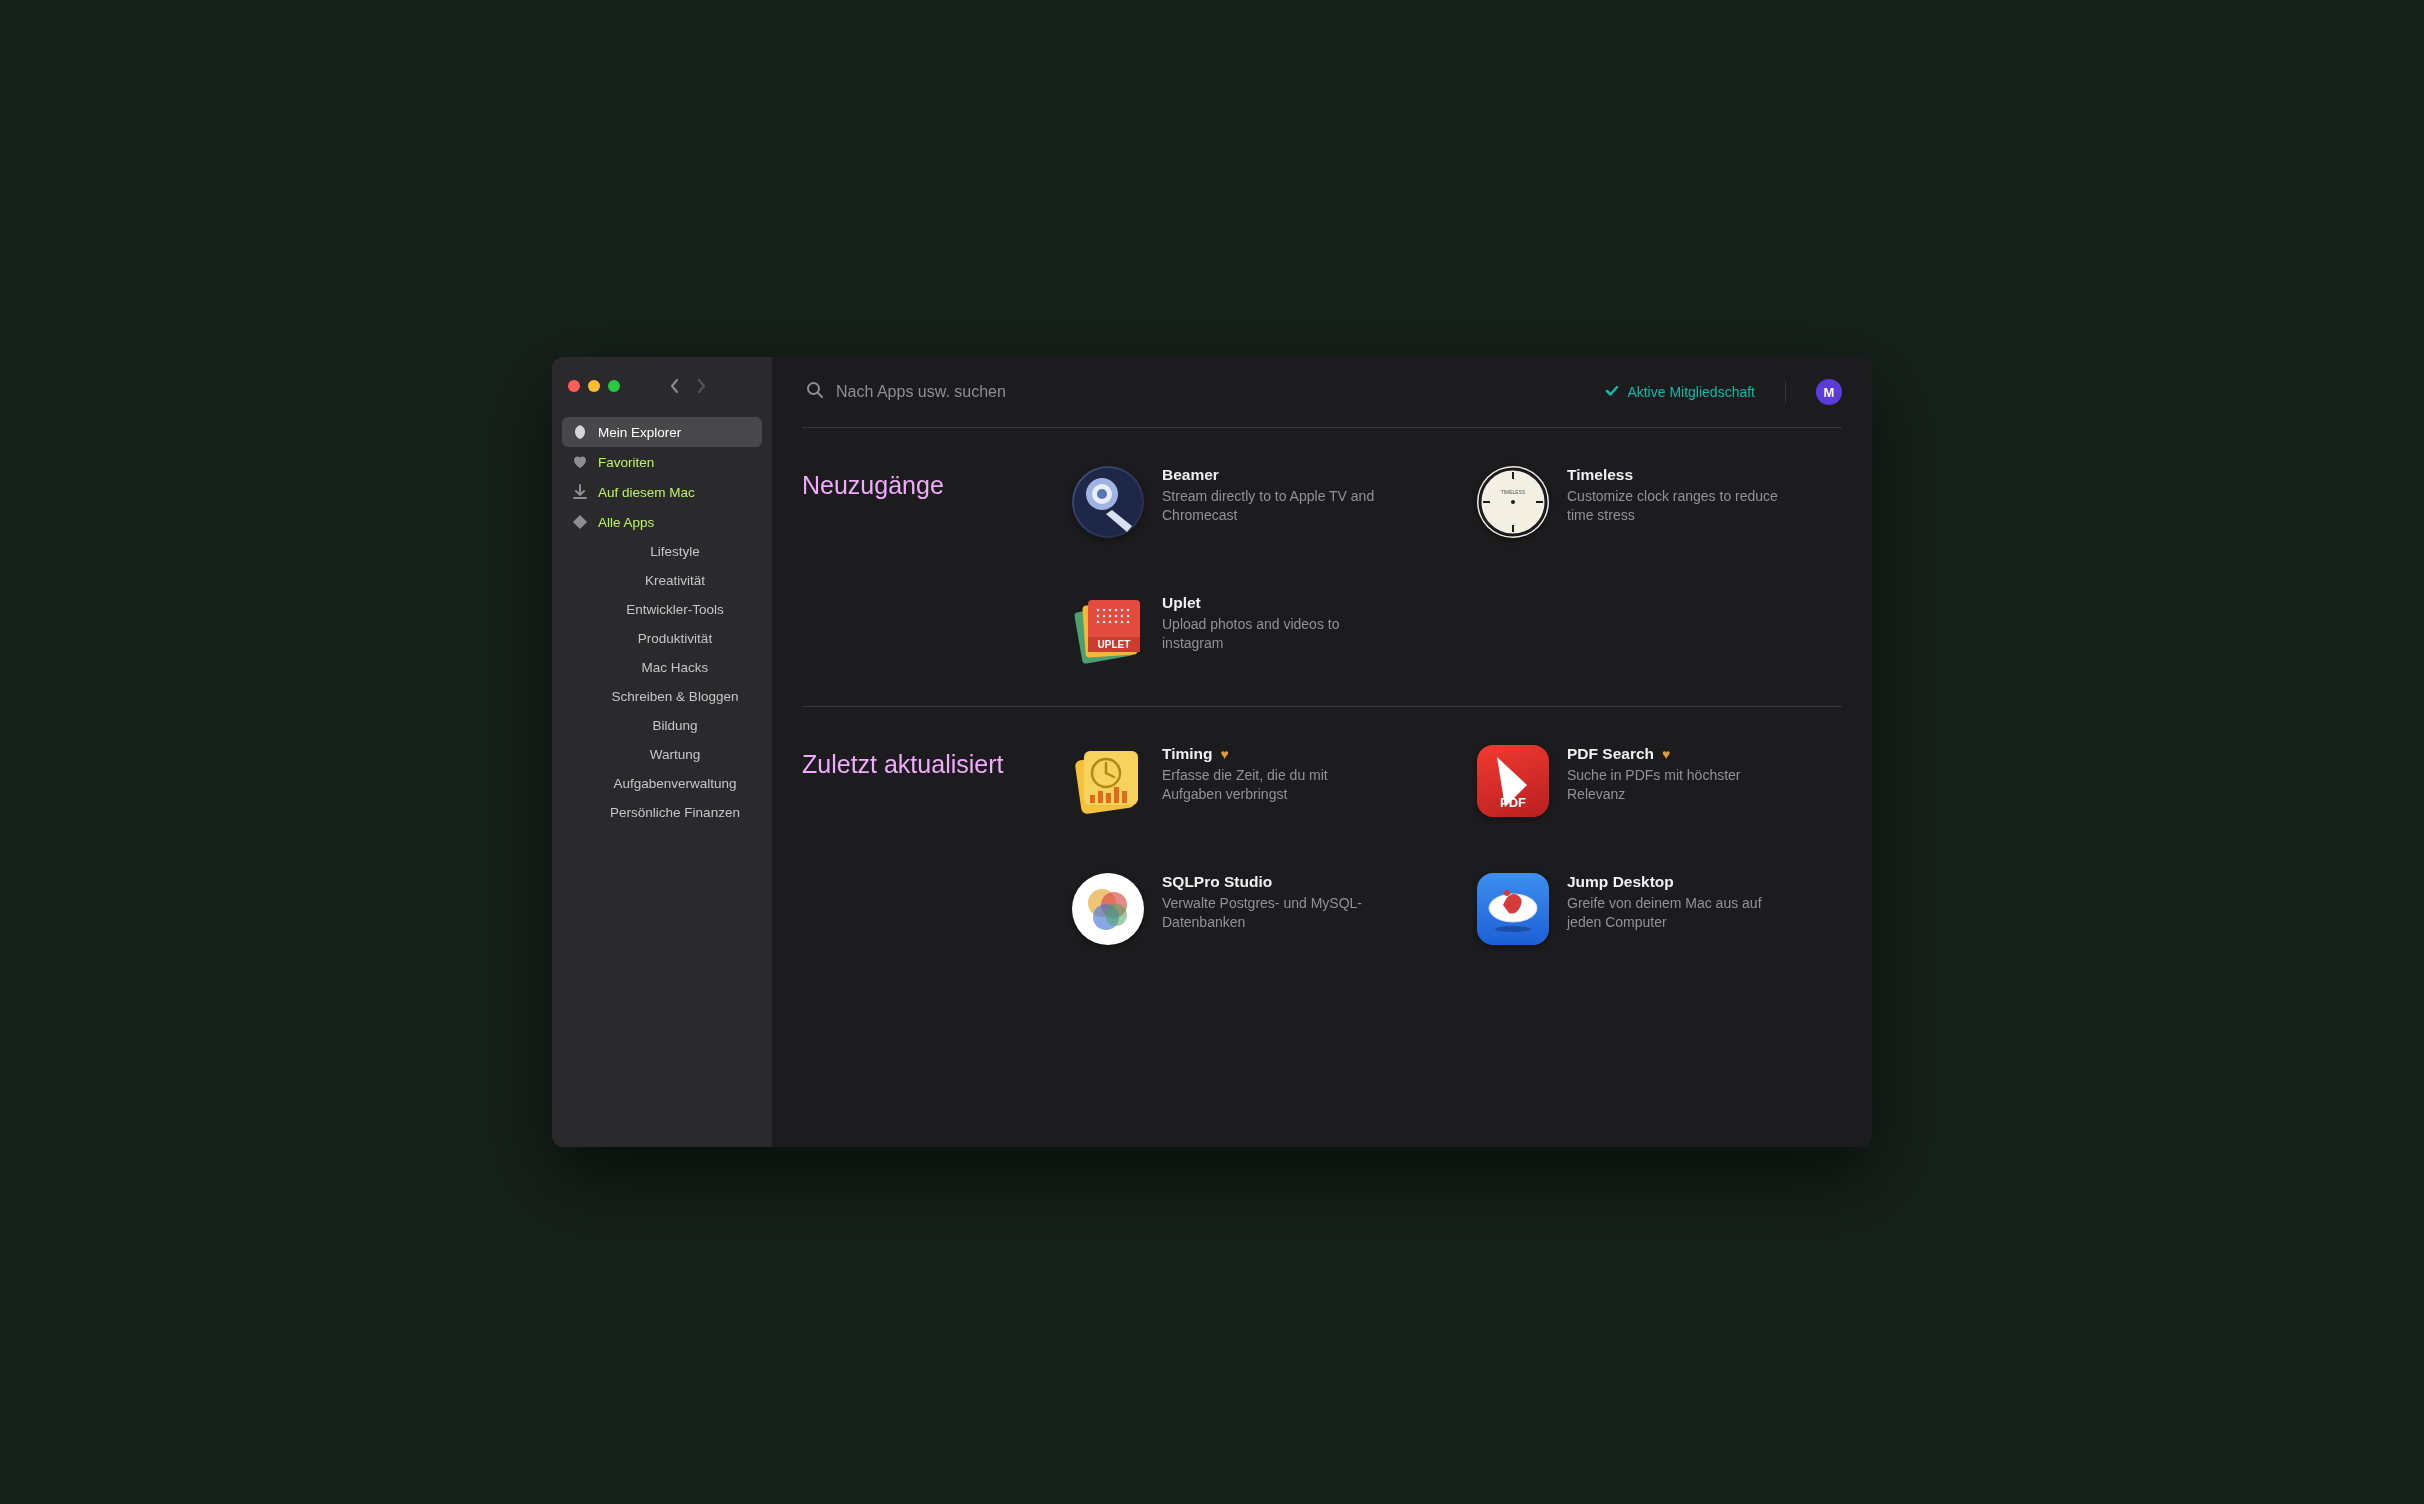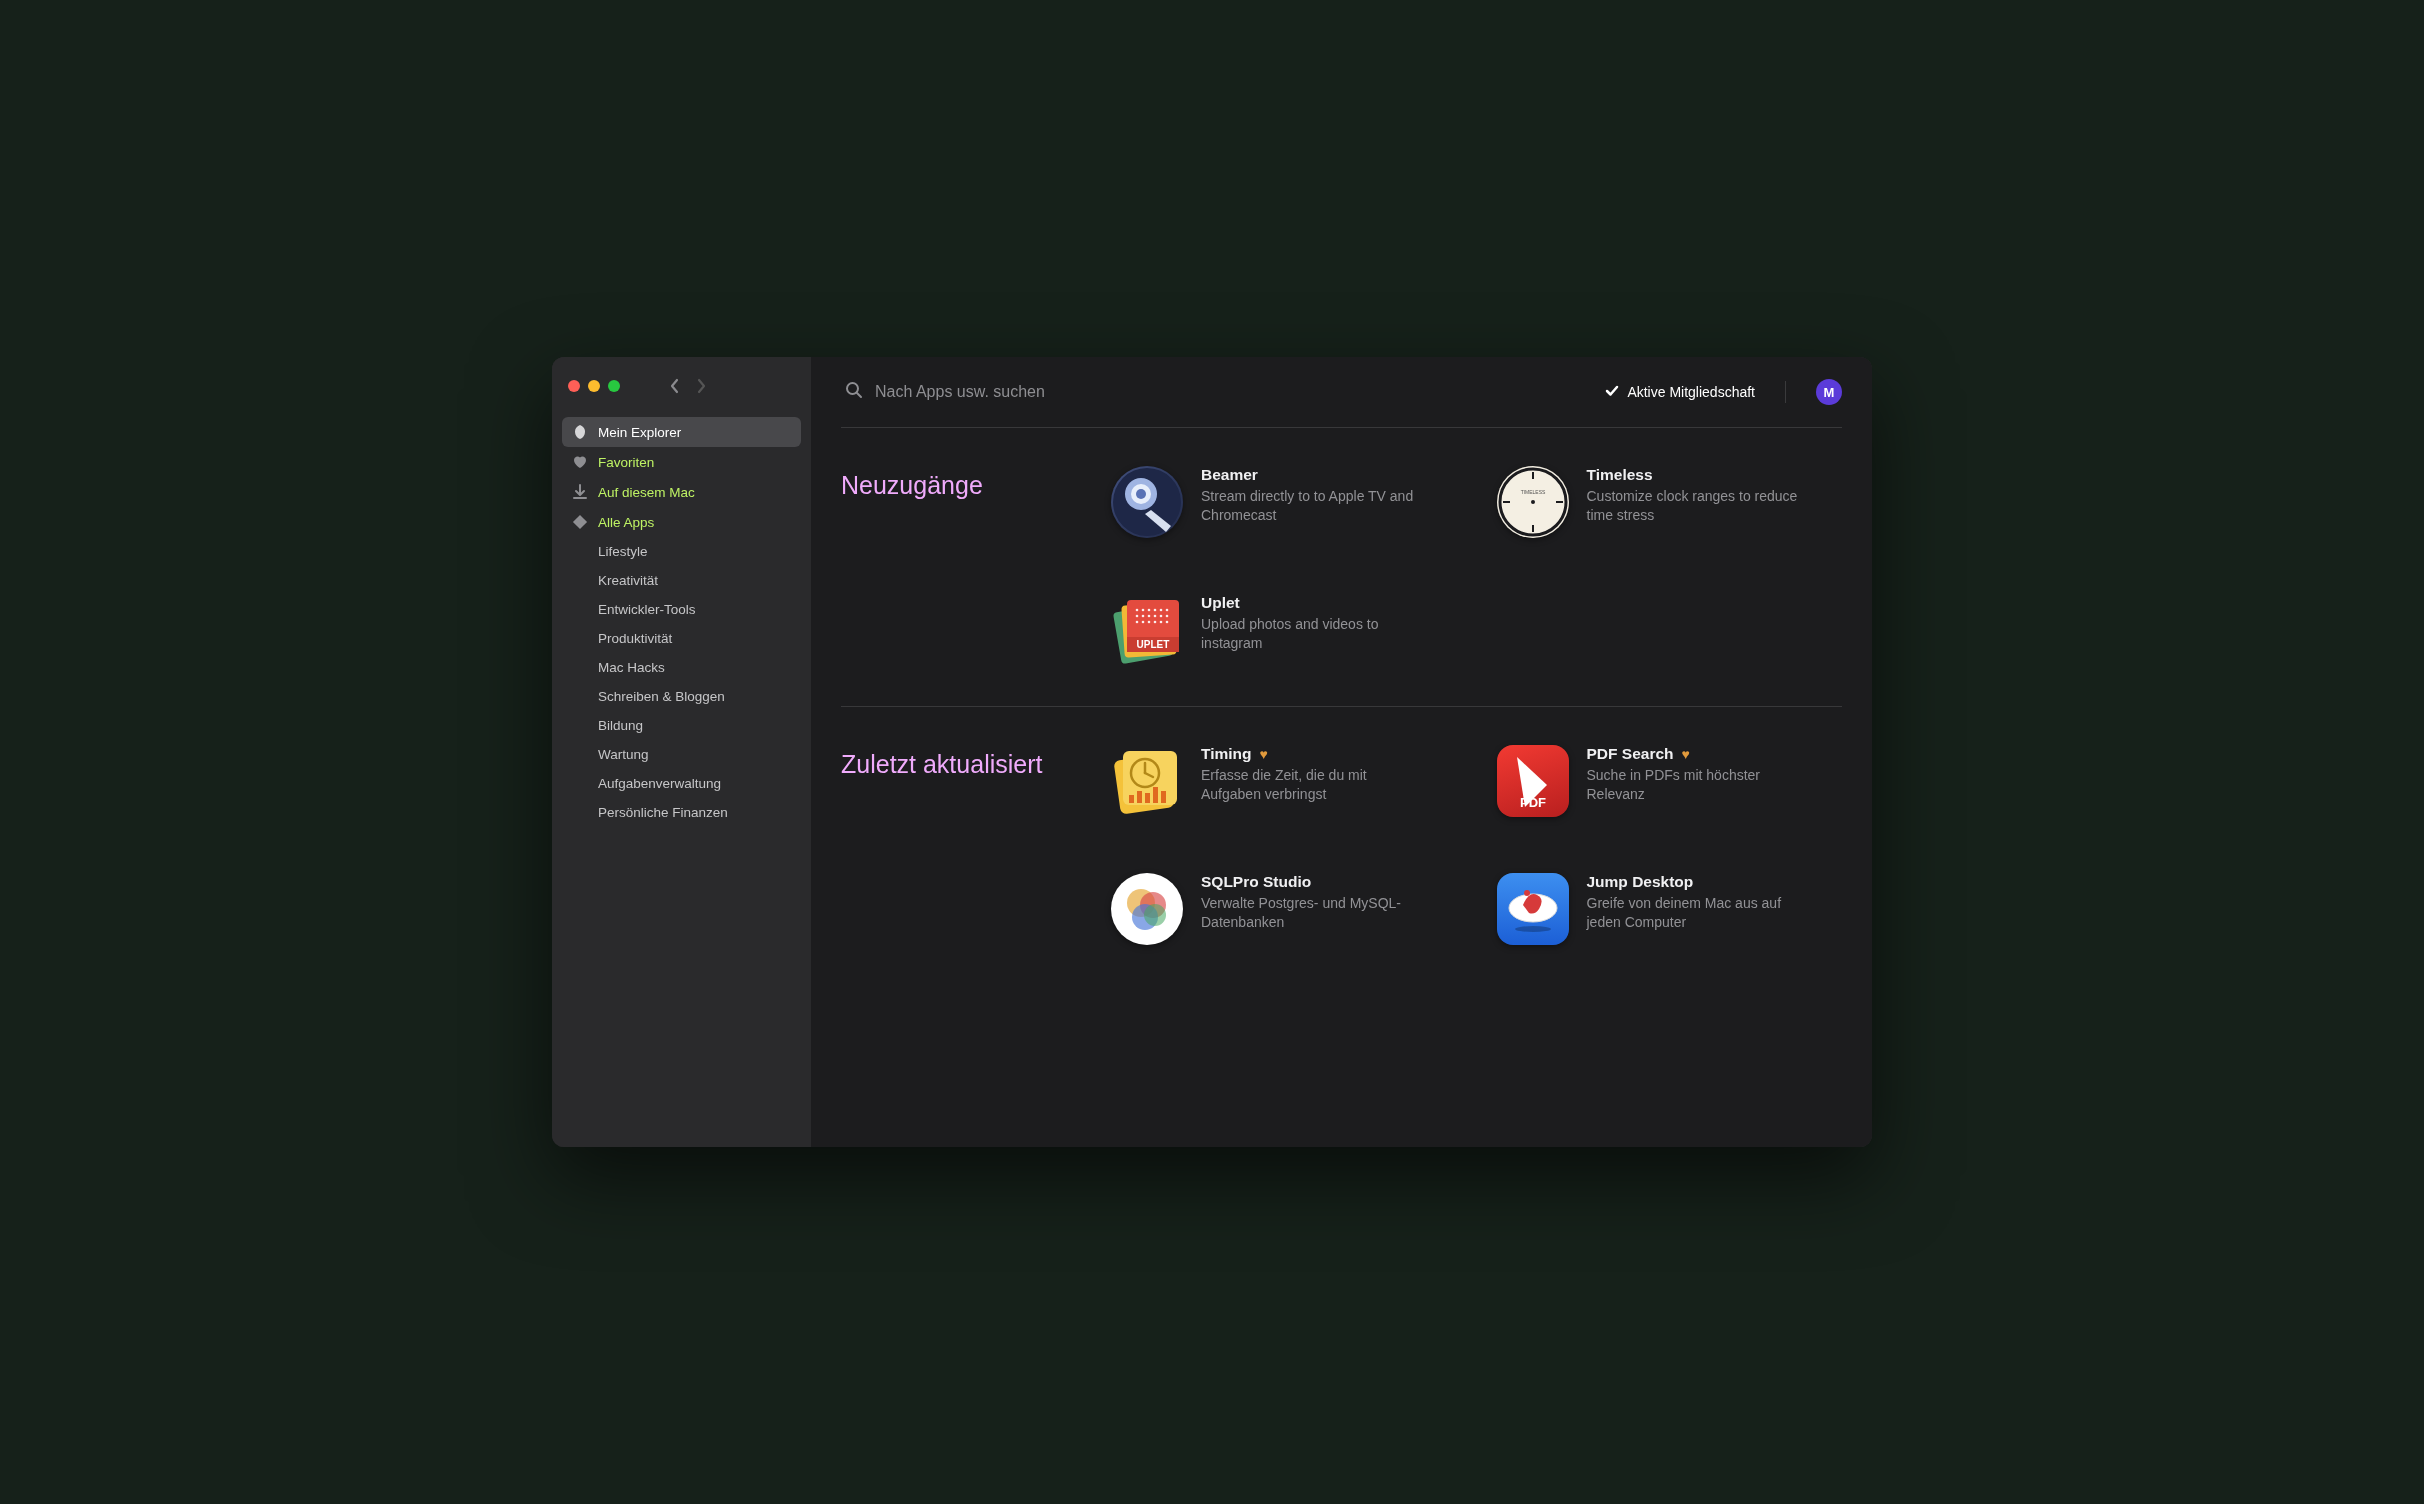--- a/index.html
+++ b/index.html
@@ -8,25 +8,26 @@
     width: 1320px;
     height: 790px;
     background: #2a2a2c;
     border-radius: 12px;
     display: flex;
     overflow: hidden;
     box-shadow: 0 30px 80px rgba(0,0,0,0.6);
   }
   
   .sidebar {
-    width: 259px;
+    width: 220px;
     background: #2a2a2c;
     display: flex;
     flex-direction: column;
     padding: 16px 10px 10px 10px;
+    text-align: center;
   }
   .titlebar {
     display: flex;
     align-items: center;
     gap: 8px;
     padding: 2px 6px 20px 6px;
   }
   .traffic { display:flex; gap:8px; align-items:center; }
   .dot { width:12px; height:12px; border-radius:50%; }
   .dot.red { background:#ff5f57; }
@@ -73,21 +74,21 @@
   }
   .search {
     display:flex; align-items:center; gap:12px; color:#8e8e92; font-size:16px;
     flex:1;
   }
   .search input {
     background:transparent; border:none; outline:none; color:#d6d6d8; font-size:16px; width:100%;
   }
   .search input::placeholder { color:#8e8e92; }
   .membership {
-    display:flex; align-items:center; gap:8px; color:#ffffff; font-size:14px; font-weight:500; cursor:pointer;
+    display:flex; align-items:center; gap:8px; color:#14b8a6; font-size:14px; font-weight:500; cursor:pointer;
   }
   .vdiv { width:1px; height:22px; background:#3a3a3c; margin:0 14px; }
   .avatar {
     width:26px; height:26px; border-radius:50%; background:#5b3bd9;
     display:flex; align-items:center; justify-content:center; color:#fff; font-size:13px; font-weight:600;
     cursor:pointer;
   }
 
   
   .section {

